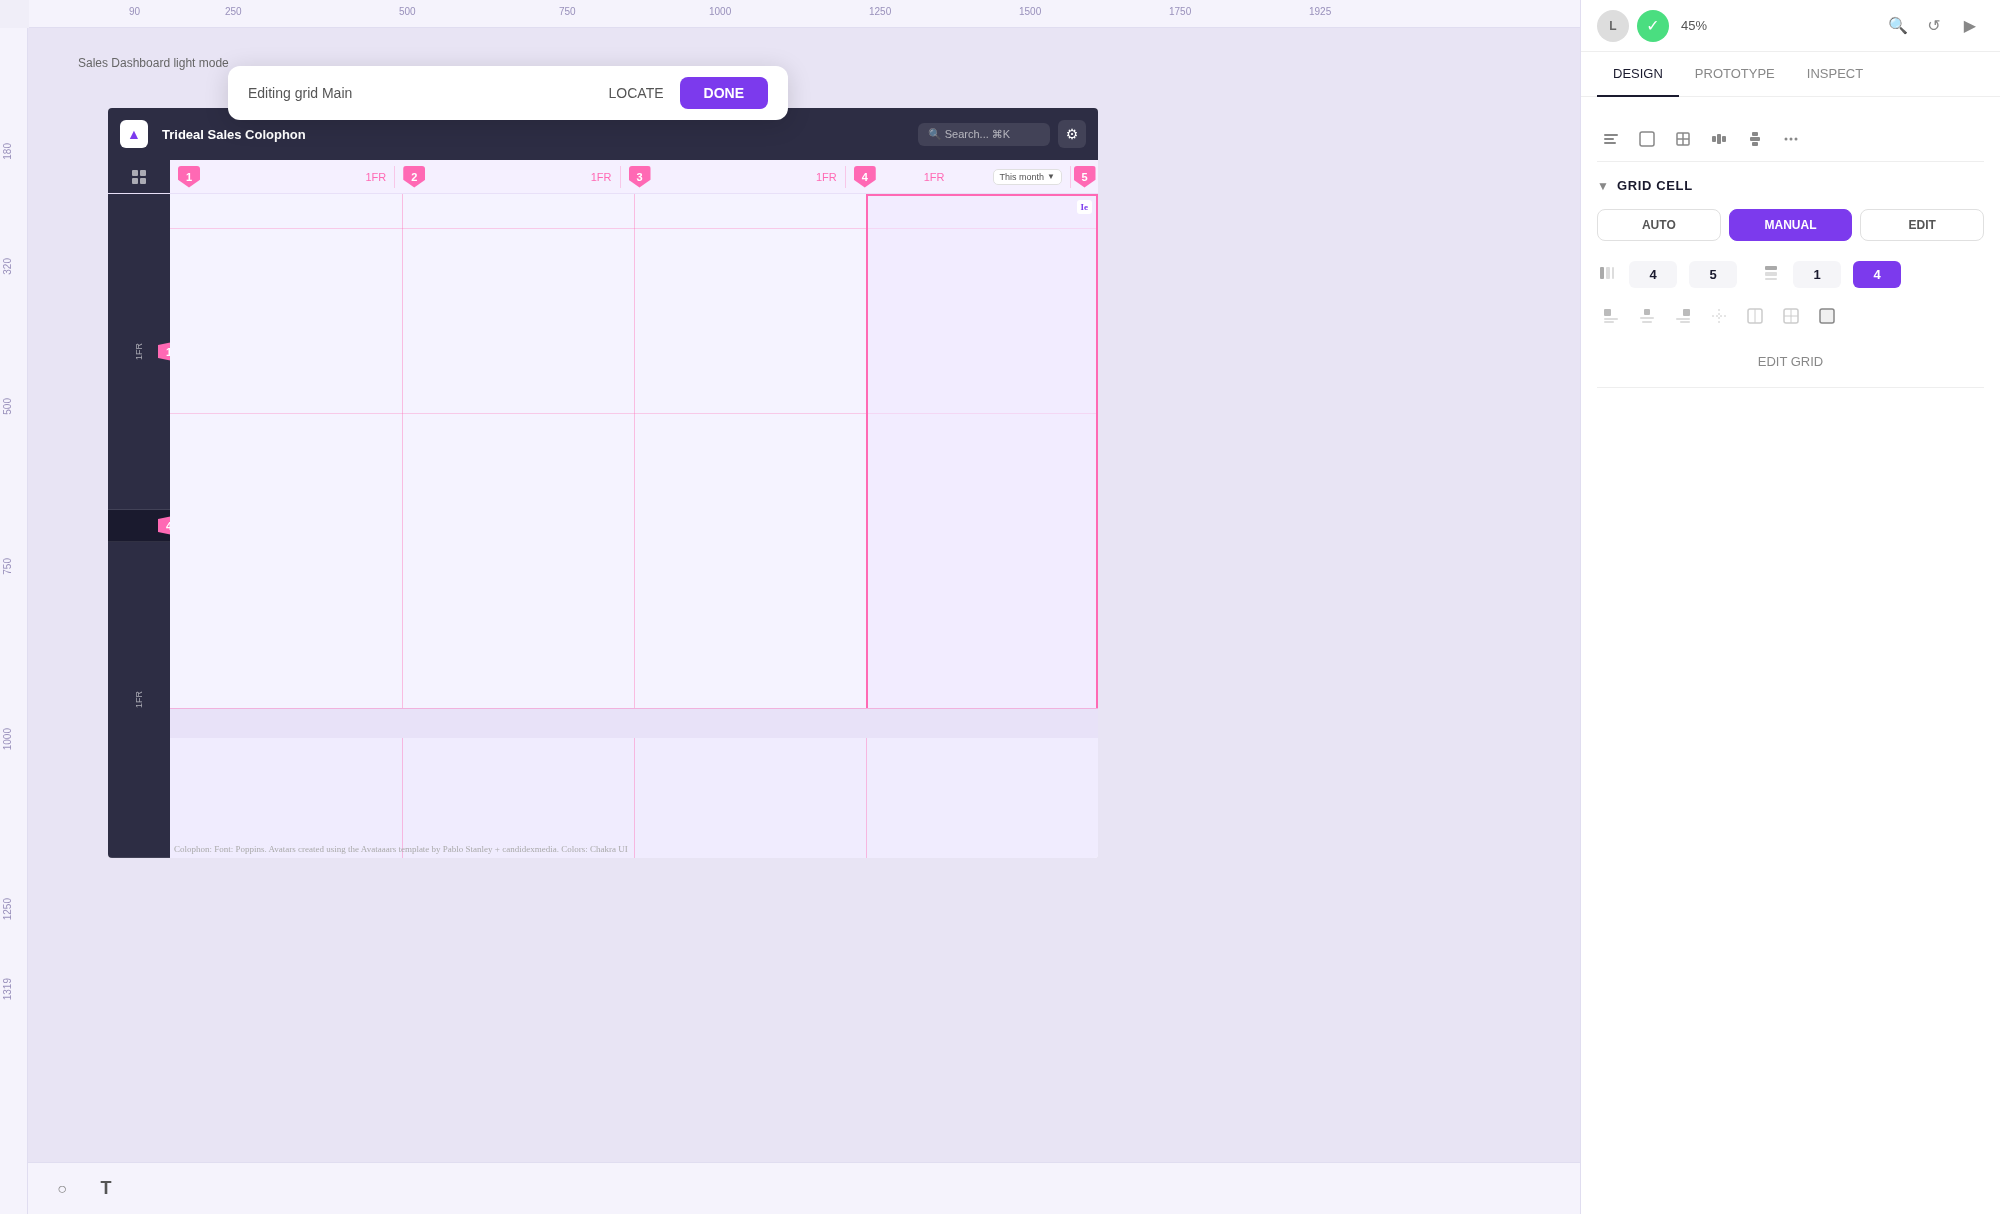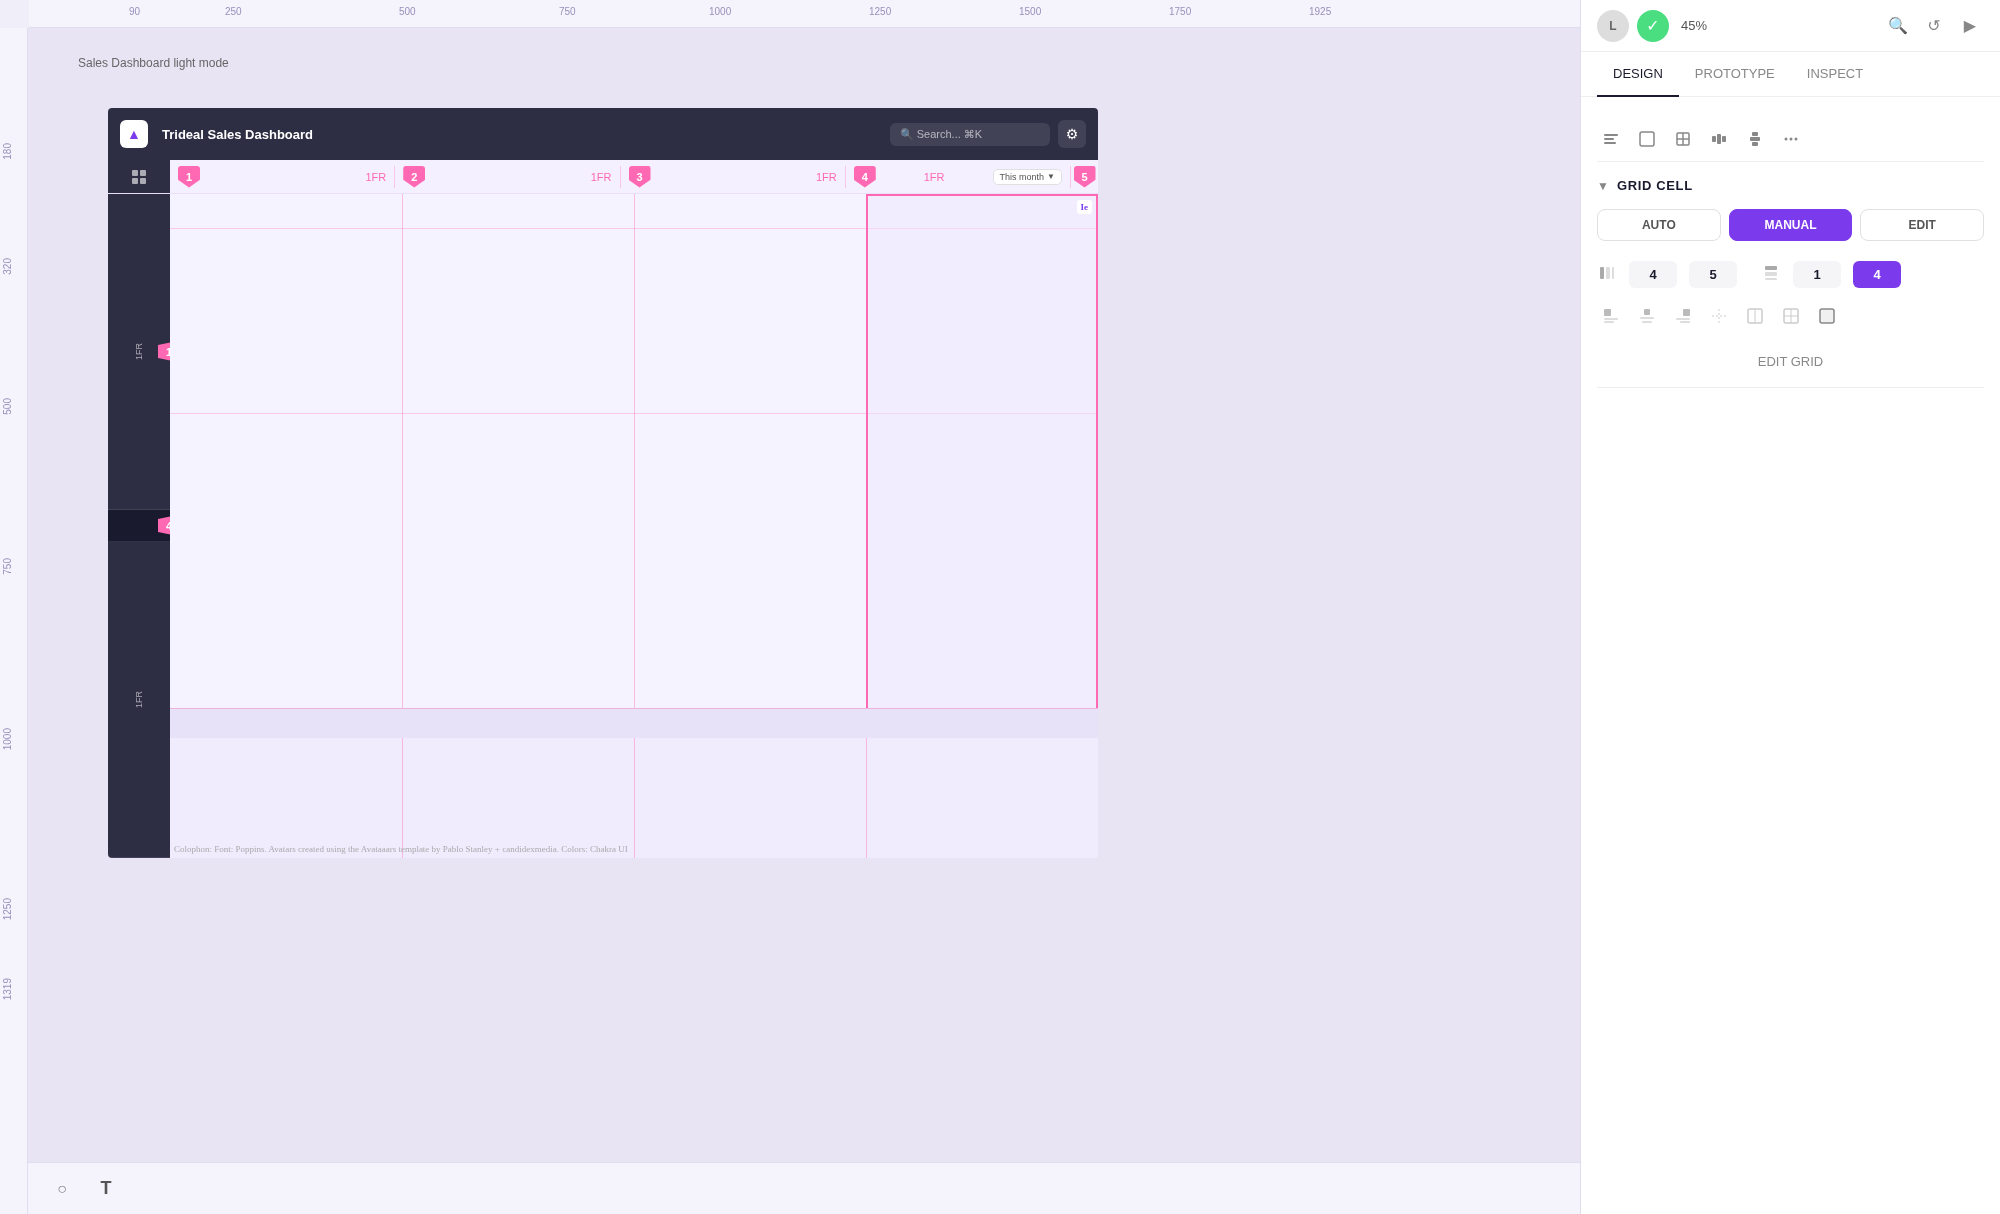--- a/index.html
+++ b/index.html
@@ -114,21 +114,21 @@
       flex: 1;
       margin-left: 6px;
     }
     .frame-search {
       background: rgba(255,255,255,0.1);
       border: none;
       border-radius: 6px;
       padding: 5px 10px;
       color: rgba(255,255,255,0.6);
       font-size: 11px;
-      width: 160px;
+      width: 132px;
     }
     .frame-icon-btn {
       width: 28px;
       height: 28px;
       border-radius: 6px;
       background: rgba(255,255,255,0.1);
       display: flex;
       align-items: center;
       justify-content: center;
       color: white;
@@ -480,26 +480,31 @@
   <span class="ruler-tick-v" style="top: 530px">750</span>
   <span class="ruler-tick-v" style="top: 700px">1000</span>
   <span class="ruler-tick-v" style="top: 870px">1250</span>
   <span class="ruler-tick-v" style="top: 950px">1319</span>
 </div>
 
 <div class="canvas-area">
 
   <div class="frame-label">Sales Dashboard light mode</div>
 
+  <div class="editing-modal">
+    <span class="editing-label">Editing grid Main</span>
+    <button class="locate-btn">LOCATE</button>
+    <button class="done-btn">DONE</button>
+  </div>
 
   <div class="canvas-frame" style="top:80px; left:80px; width:990px; height:750px;">
 
     <div class="frame-top-bar">
       <div class="frame-logo">▲</div>
-      <span class="frame-title">Trideal Sales Dashboard</span>
+      <span class="frame-title">Trideal Sales Colophon</span>
       <div class="frame-search">🔍 Search... ⌘K</div>
       <div class="frame-icon-btn">⚙</div>
     </div>
 
     <div class="grid-overlay">
 
       <div class="col-headers">
 
         <div style="width:62px; background:#2d2d44; height:100%; display:flex; align-items:center; justify-content:center; flex-shrink:0;">
           <div style="width:28px; height:28px; background:#2d2d44; display:flex; align-items:center; justify-content:center;">

